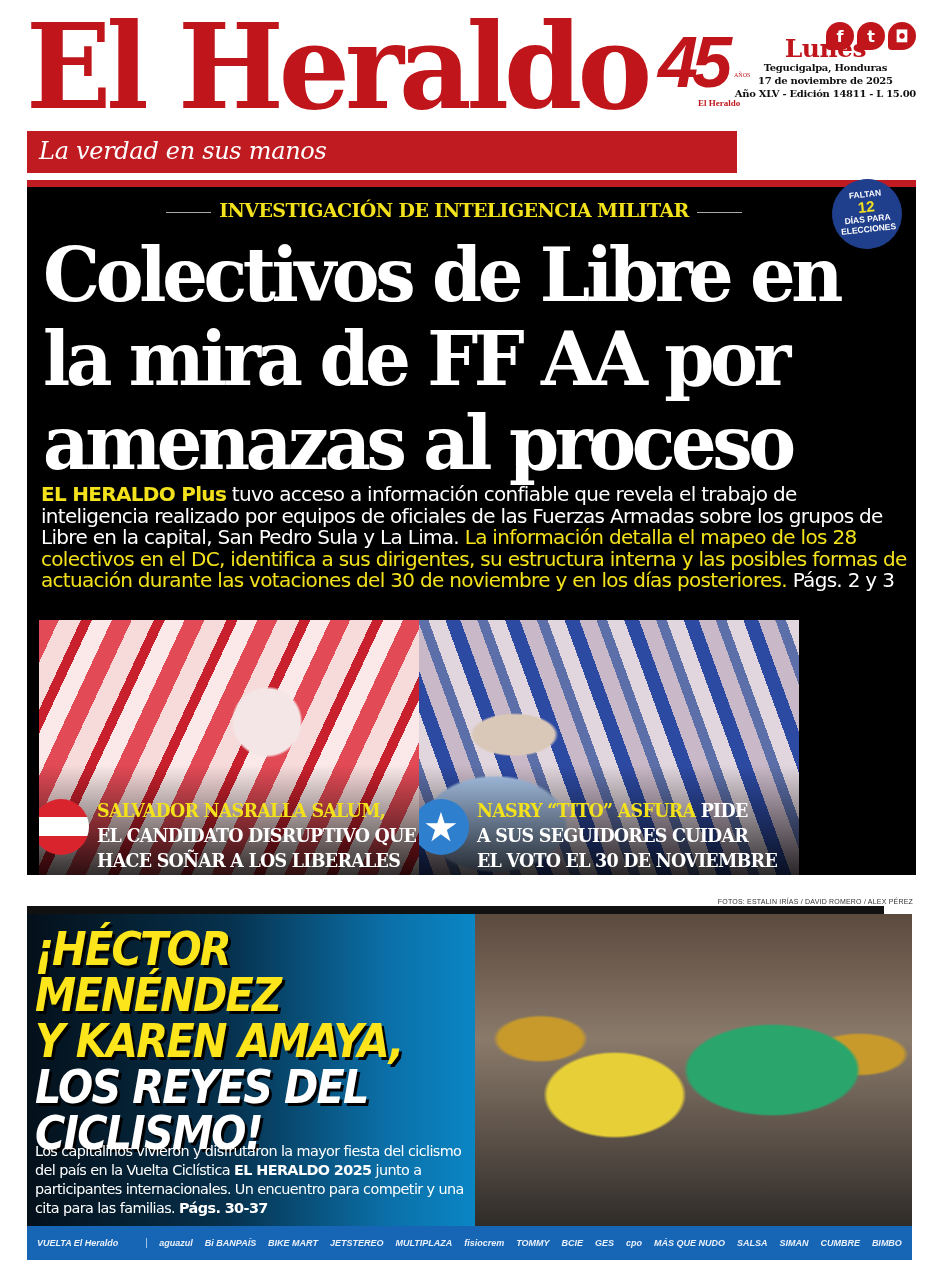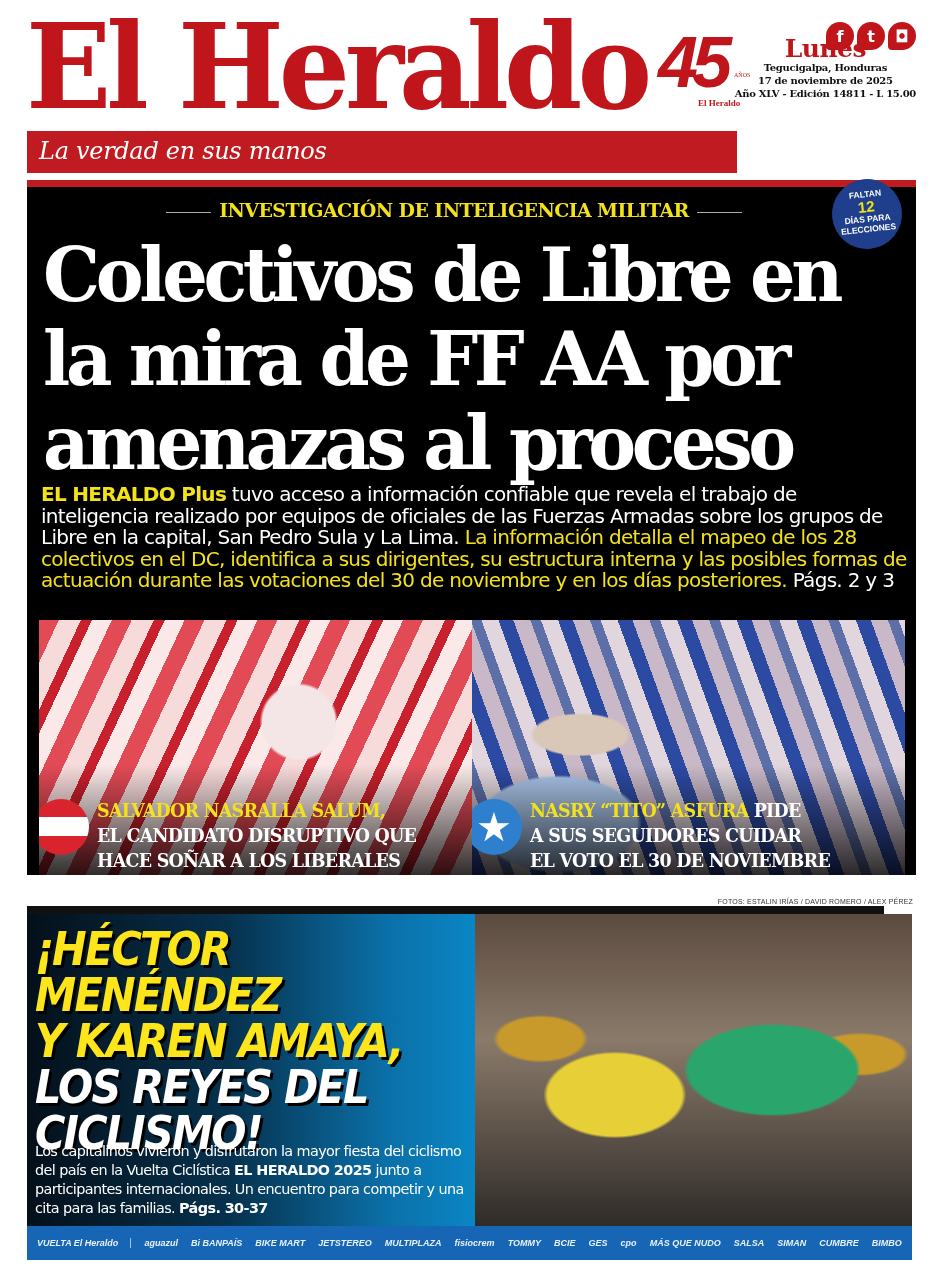--- a/index.html
+++ b/index.html
@@ -31,21 +31,21 @@
   .main { position: absolute; left: 27px; top: 187px; width: 889px; height: 688px; background: #000; }
   .kicker { position: absolute; left: 0; top: 12px; width: 810px; text-align: center; color: #f3e21b; font-family: "DejaVu Serif", serif; font-weight: bold; font-size: 19px; letter-spacing: -0.6px; padding-left: 44px; }
   .kicker::before, .kicker::after { content: ""; display: inline-block; width: 45px; height: 1px; background: #aaa; vertical-align: middle; margin: 0 8px; }
   .badge { position: absolute; left: 805px; top: -8px; width: 70px; height: 70px; border-radius: 50%; background: #1f3f8c; color: #fff; text-align: center; transform: rotate(-6deg); font-weight: bold; font-size: 8.5px; line-height: 10px; padding-top: 10px; }
   .badge-num { color: #f3e21b; font-size: 15px; line-height: 15px; }
   .headline { position: absolute; left: 16px; top: 46px; width: 860px; color: #fff; font-family: "DejaVu Serif", serif; font-weight: bold; font-size: 74px; line-height: 84px; letter-spacing: -4.5px; transform: scaleX(0.97); transform-origin: left top; }
   .lede { position: absolute; left: 14px; top: 297px; width: 866px; color: #fff; font-family: "DejaVu Sans", sans-serif; font-size: 20px; line-height: 21.6px; letter-spacing: -0.7px; }
   .lede .brand { color: #f3e21b; font-weight: bold; }
   .lede .hl { color: #f3e21b; }
 
-  .photos { position: absolute; left: 12px; top: 433px; width: 866px; height: 255px; display: flex; }
+  .photos { position: absolute; left: 12px; top: 433px; width: 760px; height: 255px; display: flex; }
   .photo { position: relative; flex: 1; overflow: hidden; }
   .photo-left { background: radial-gradient(circle at 60% 40%, #f4e6e6 0 12%, transparent 13%), repeating-linear-gradient(115deg, #e24a55 0 18px, #f7dada 18px 38px, #c8202c 38px 48px, #fbe9e9 48px 66px); }
   .photo-right { background: radial-gradient(ellipse at 25% 45%, #d9c7b8 0 10%, transparent 11%), radial-gradient(ellipse at 20% 80%, #a9c4e8 0 16%, transparent 17%), repeating-linear-gradient(70deg, #2d4aa3 0 14px, #c9b8c7 14px 30px, #5c6fa8 30px 40px, #e1d6dd 40px 56px); }
   .photo-shade { position: absolute; left: 0; right: 0; bottom: 0; height: 110px; background: linear-gradient(to bottom, rgba(0,0,0,0), rgba(0,0,0,0.8)); }
   .caption { position: absolute; left: 58px; bottom: 2px; font-family: "DejaVu Serif", serif; font-weight: bold; font-size: 19px; line-height: 25px; color: #fff; letter-spacing: -0.8px; transform: scaleX(0.92); transform-origin: left bottom; white-space: nowrap; }
   .caption .hl { color: #f3e21b; }
   .party-icon { position: absolute; left: -6px; bottom: 20px; width: 56px; height: 56px; border-radius: 50%; overflow: hidden; }
   .flag-liberal { background: linear-gradient(to bottom, #d9242d 0 33%, #fff 33% 66%, #d9242d 66%); }
   .flag-nacional { background: #2f7fcf; color: #fff; display: flex; align-items: center; justify-content: center; font-size: 40px; line-height: 1; }
 
@@ -60,21 +60,21 @@
   .sports-body { position: absolute; left: 8px; top: 228px; width: 432px; color: #fff; font-family: "DejaVu Sans", sans-serif; font-size: 14.4px; line-height: 19px; letter-spacing: -0.6px; }
   .sports-body b { font-weight: bold; }
   .sports-photo { position: absolute; left: 448px; top: 8px; width: 437px; height: 312px; background:
       radial-gradient(ellipse at 32% 58%, #e6cf37 0 16%, transparent 17%),
       radial-gradient(ellipse at 68% 50%, #2aa56b 0 20%, transparent 21%),
       radial-gradient(ellipse at 15% 40%, #c79a2b 0 8%, transparent 9%),
       radial-gradient(ellipse at 88% 45%, #c79a2b 0 8%, transparent 9%),
       linear-gradient(180deg, #5b4a3e 0%, #8a7a6a 40%, #564c44 75%, #2f2b28 100%); }
   .sponsors { position: absolute; left: 0; top: 320px; width: 885px; height: 34px; background: #1765b5; display: flex; align-items: center; justify-content: space-between; padding: 0 10px; }
   .sponsor { color: #e9f1fb; font-size: 9px; font-weight: bold; font-style: italic; white-space: nowrap; }
-  .sponsor.first { border-right: 1px solid #9cc3ea; padding-right: 12px; }
+  .sponsor.first { border-right: 1px solid #9cc3ea; padding-right: 28px; }
 </style>
 </head>
 <body>
 
 <div class="masthead">
   <div class="logo">El Heraldo</div>
   <div class="anniv">
     <span class="anniv-num">45</span>
     <span class="anniv-anos">AÑOS</span>
     <span class="anniv-brand">El Heraldo</span>

